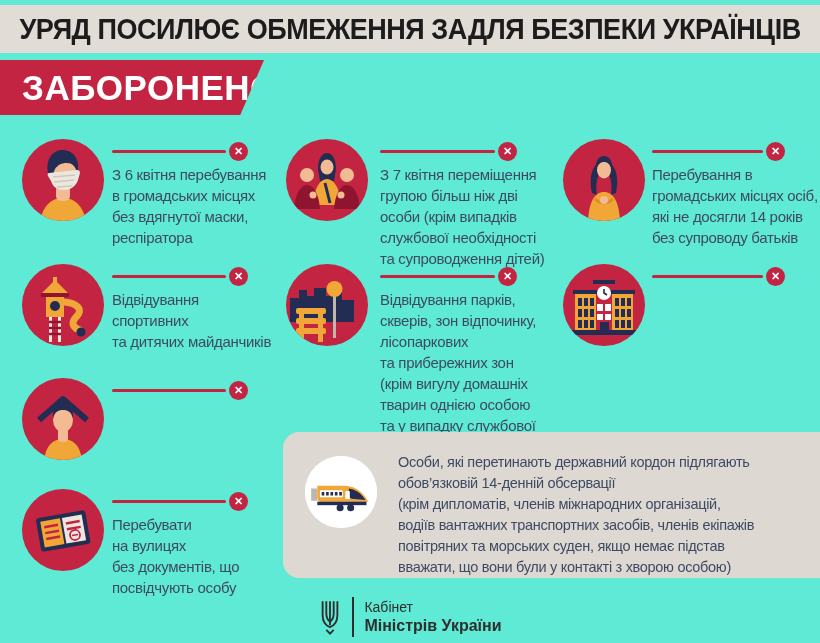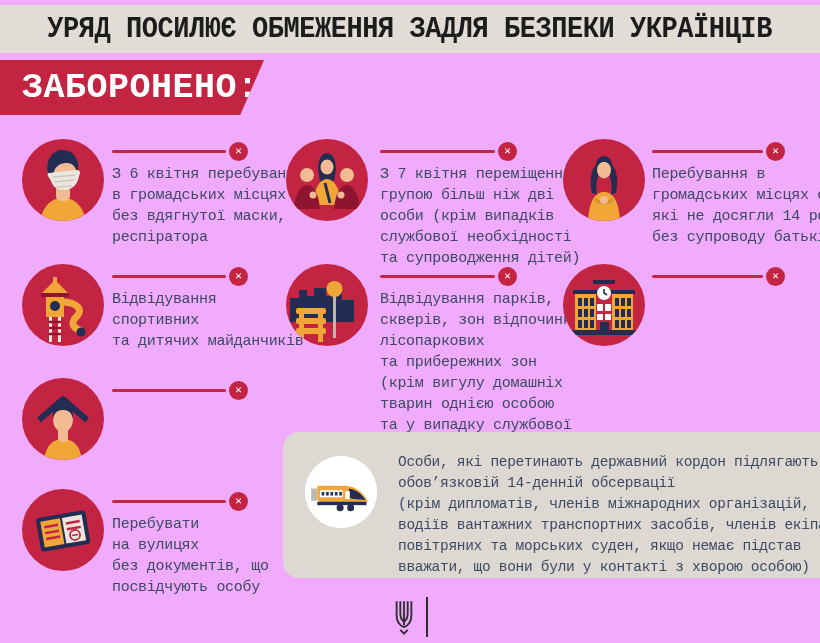--- a/index.html
+++ b/index.html
@@ -1,17 +1,17 @@
 <!DOCTYPE html>
 <html><head>
 <meta charset="utf-8">
 <style>
   html,body{margin:0;padding:0;background:#ffffff;}
-  .page{position:relative;width:820px;height:643px;background:#f0abfc;overflow:hidden;
-        font-family:Liberation Mono, monospace;}
+  .page{position:relative;width:820px;height:643px;background:#5eead4;overflow:hidden;
+        font-family:Liberation Sans, sans-serif;}
 
   
   .titlebar{position:absolute;left:0;top:5px;width:820px;height:48px;background:#e2dcd6;
             display:flex;align-items:center;justify-content:center;}
   .titlebar .t{font-size:30px;font-weight:bold;color:#1c1c1c;letter-spacing:-0.5px;
                transform:scaleX(.9);transform-origin:center;white-space:nowrap;}
 
   
   .banner{position:absolute;left:0;top:60px;width:264px;height:55px;background:#c22441;
           clip-path:polygon(0 0,100% 0,91% 100%,0 100%);
@@ -349,15 +349,19 @@
   <div class="footer">
     <svg width="24" height="40" viewBox="0 0 26 40">
       <g stroke="#2e2e2e" stroke-width="2" fill="none">
         <path d="M5 3v15c0 7 3 11 8 13 5-2 8-6 8-13V3"></path>
         <path d="M9 3v13c0 4 1 7 4 9 3-2 4-5 4-9V3"></path>
         <path d="M13 3v26"></path>
         <path d="M9 34l4 4 4-4"></path>
       </g>
     </svg>
     <div class="divider"></div>
+    <div class="org">
+      <div class="l1">Кабінет</div>
+      <div class="l2">Міністрів України</div>
+    </div>
   </div>
 
 </div>
 
 </body></html>

